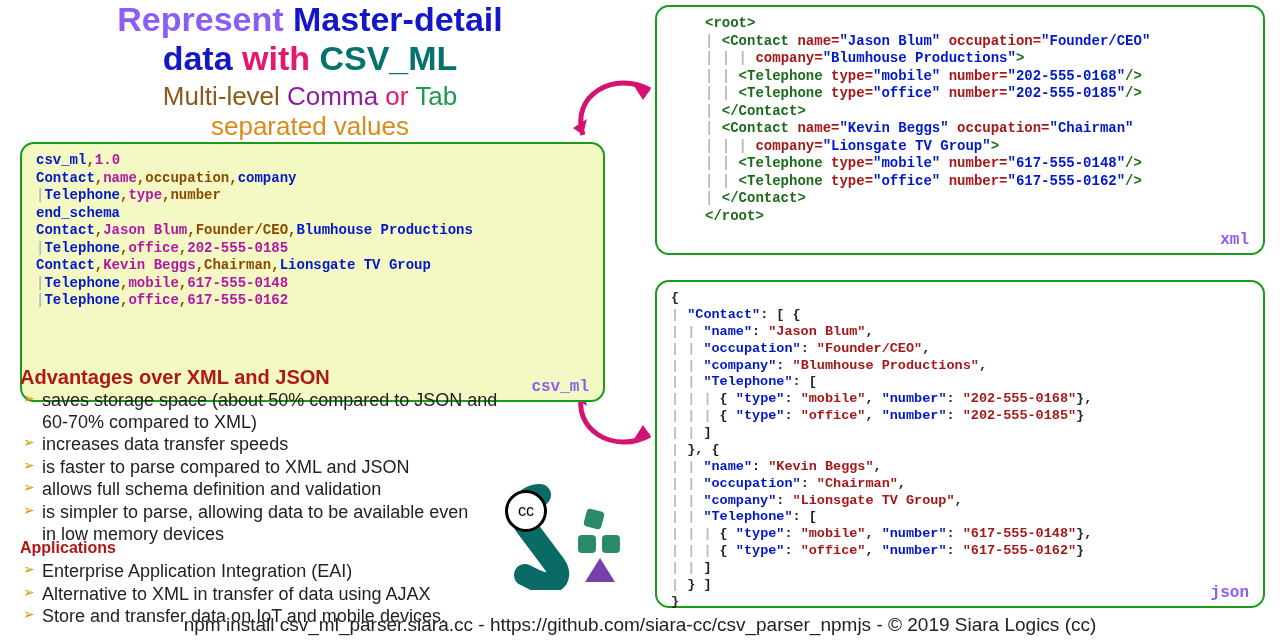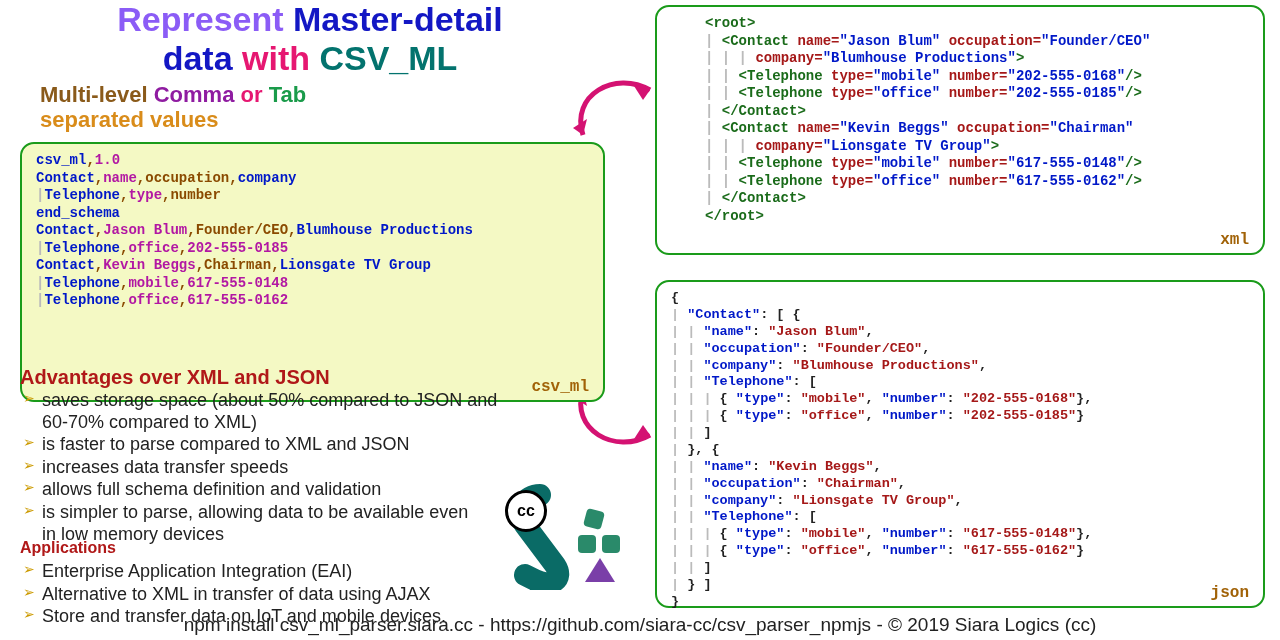--- a/index.html
+++ b/index.html
@@ -26,24 +26,24 @@
     font-size: 34px;
     font-weight: bold;
     line-height: 1.15;
     text-align: center;
     width: 580px;
   }
   .subtitle {
     position: absolute;
     left: 40px;
     top: 82px;
-    font-size: 22px;
-    font-weight: bold;
+    font-size: 26px;
+    font-weight: normal;
     line-height: 1.15;
-    text-align: left;
+    text-align: center;
     width: 540px;
   }
   .codebox {
     position: absolute;
     border: 2px solid #1a9b1a;
     border-radius: 14px;
     padding: 8px 14px;
     box-sizing: border-box;
   }
   #csvml-box {
@@ -65,21 +65,21 @@
     left: 655px;
     top: 280px;
     width: 610px;
     height: 328px;
     background: #fff;
   }
   .box-label {
     position: absolute;
     right: 14px;
     bottom: 4px;
-    color: #a16207;
+    color: #8b5cf6;
     font-family: "Courier New", monospace;
     font-weight: bold;
     font-size: 16px;
   }
   .textblock {
     position: absolute;
     left: 20px;
     font-family: Arial, sans-serif;
     font-size: 18px;
     color: #222;
@@ -118,21 +118,21 @@
     height: 110px;
   }
   #cc-badge {
     position:absolute;
     left:505px; top:490px;
     width:36px;height:36px;
     border:3px solid #000;
     border-radius:50%;
     background:#fff;
     display:flex;align-items:center;justify-content:center;
-    font-family:Arial;font-weight:bold;font-size:16px;
+    font-family:Arial;font-weight:normal;font-size:16px;
     color:#000;
   }
   svg.arrow-svg { position:absolute; }
 </style>
 </head>
 <body>
 
 <div class="title">
   <span style="color:#8b5cf6">Represent</span>
   <span style="color:#1317c4">Master-detail</span><br>
@@ -214,22 +214,22 @@
     <div><span class="pipe"> | </span><span class="blk">}</span> <span class="blk">]</span></div>
     <div><span class="blk">}</span></div>
   </div>
   <div class="box-label">json</div>
 </div>
 
 <div id="advantages-h" class="textblock">Advantages over XML and JSON</div>
 <div id="advantages" class="textblock" style="width:480px">
   <ul class="arrow">
     <li>saves storage space (about 50% compared to JSON and 60-70% compared to XML)</li>
+    <li>increases data transfer speeds</li>
     <li>is faster to parse compared to XML and JSON</li>
-    <li>increases data transfer speeds</li>
     <li>allows full schema definition and validation</li>
     <li style="width:440px">is simpler to parse, allowing data to be available even in low memory devices</li>
   </ul>
 </div>
 
 <div id="apps-h" class="textblock">Applications</div>
 <div id="apps" class="textblock">
   <ul class="arrow">
     <li>Enterprise Application Integration (EAI)</li>
     <li>Alternative to XML in transfer of data using AJAX</li>

